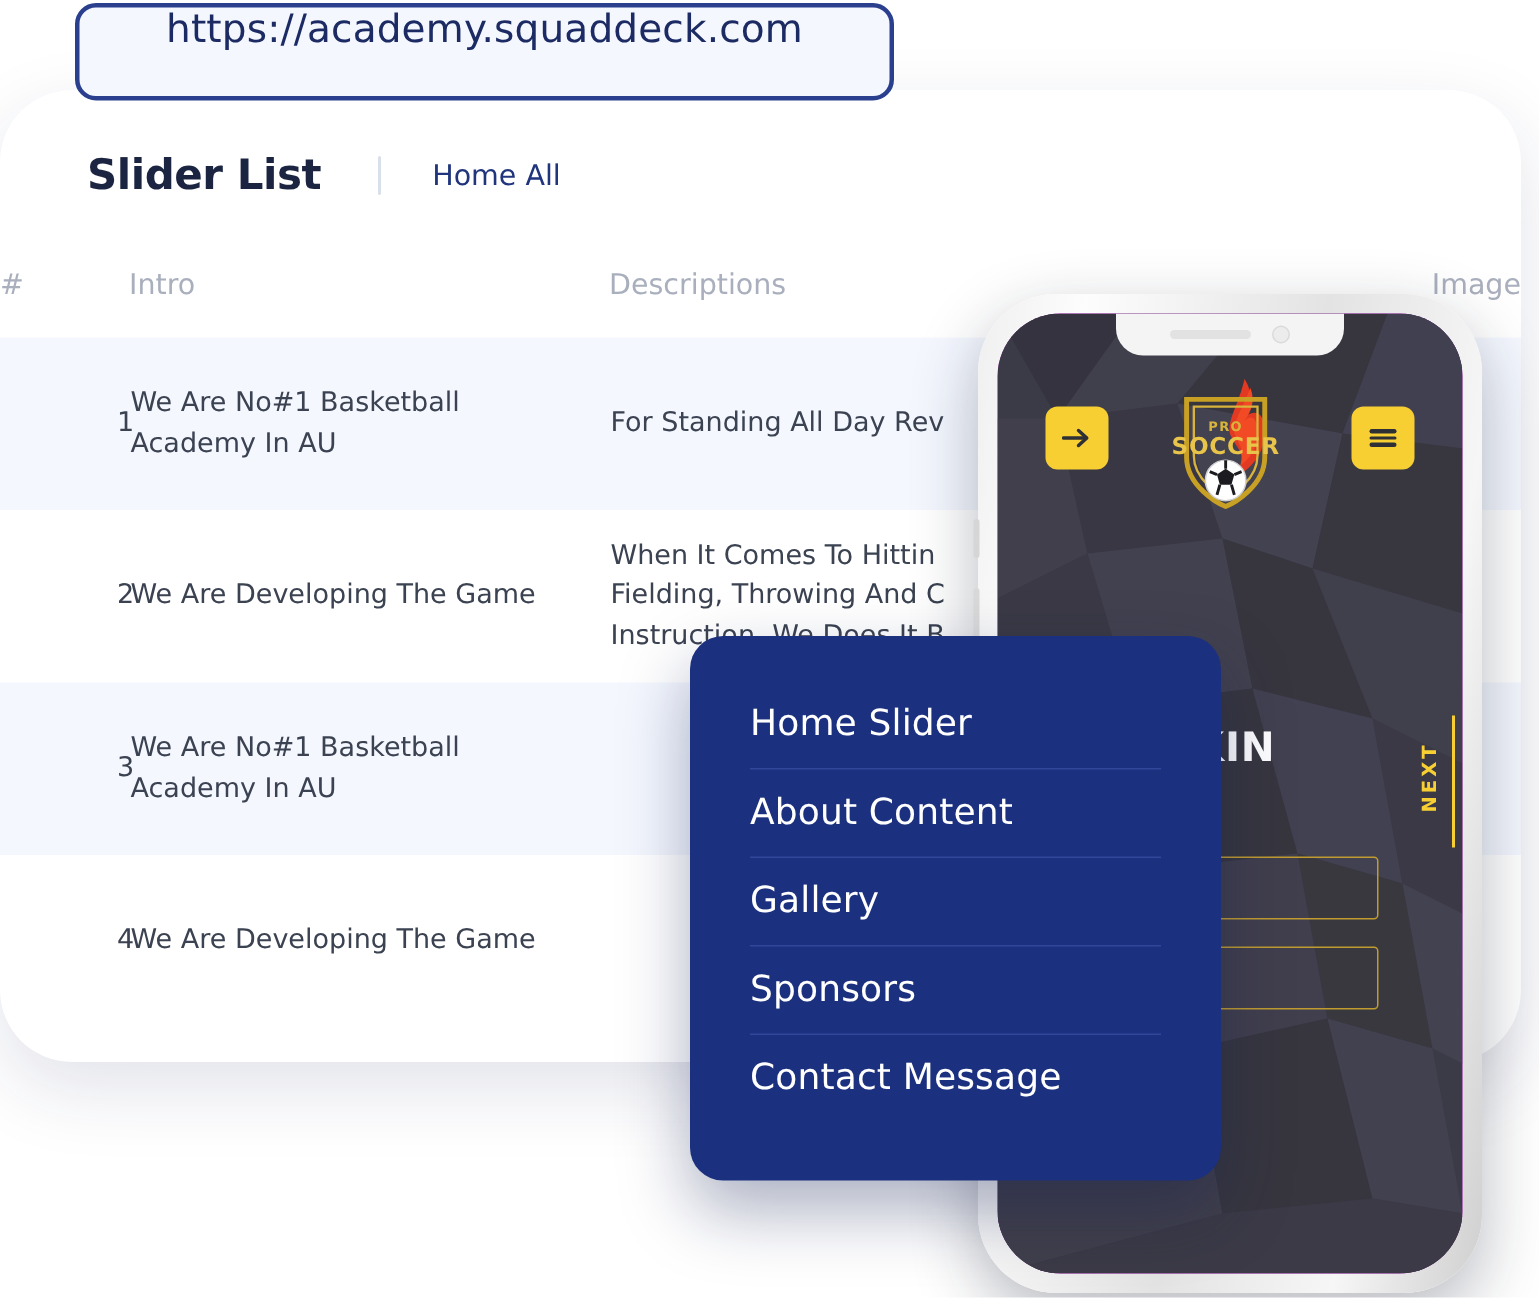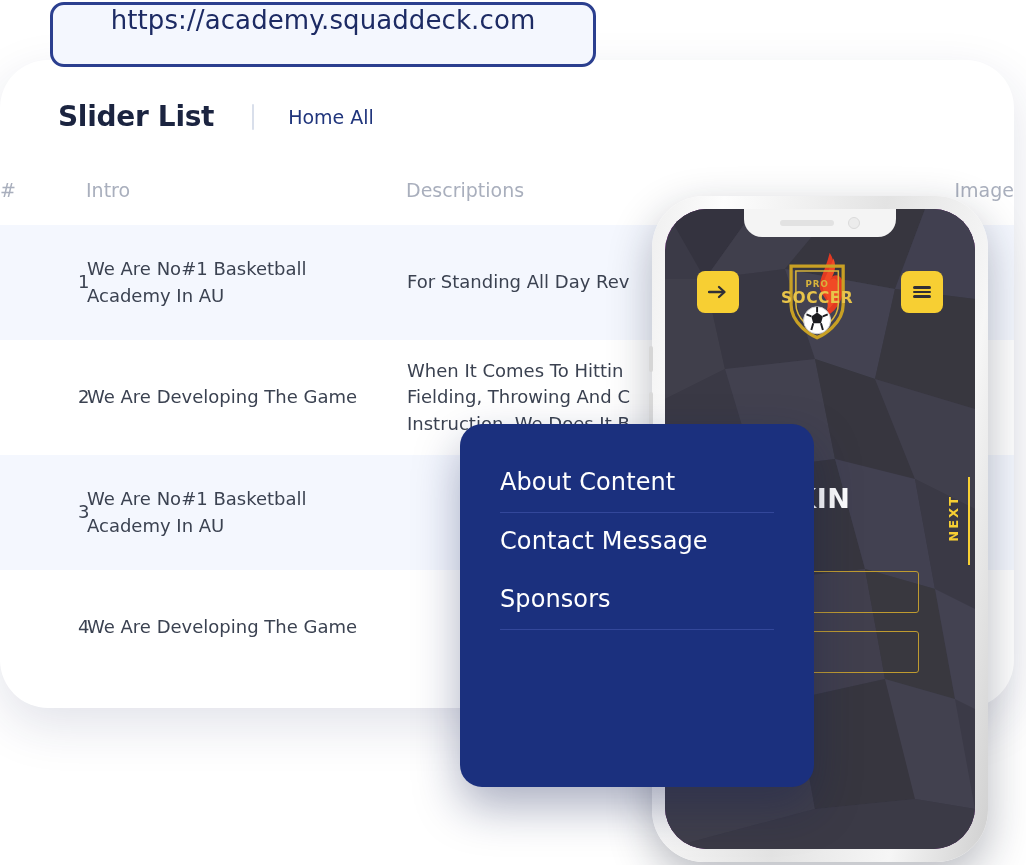--- a/index.html
+++ b/index.html
@@ -308,16 +308,18 @@
 
     <div id="next-label">
       <span id="next-text">NEXT</span>
       <span id="next-line"></span>
     </div>
 
   </div>
 </div>
 
 <div id="menu-panel">
+  <div class="menu-item">Home Slider</div>
   <div class="menu-item">About Content</div>
+  <div class="menu-item">Gallery</div>
+  <div class="menu-item">Sponsors</div>
   <div class="menu-item last">Contact Message</div>
-  <div class="menu-item">Sponsors</div>
 </div>
 
 </body></html>

